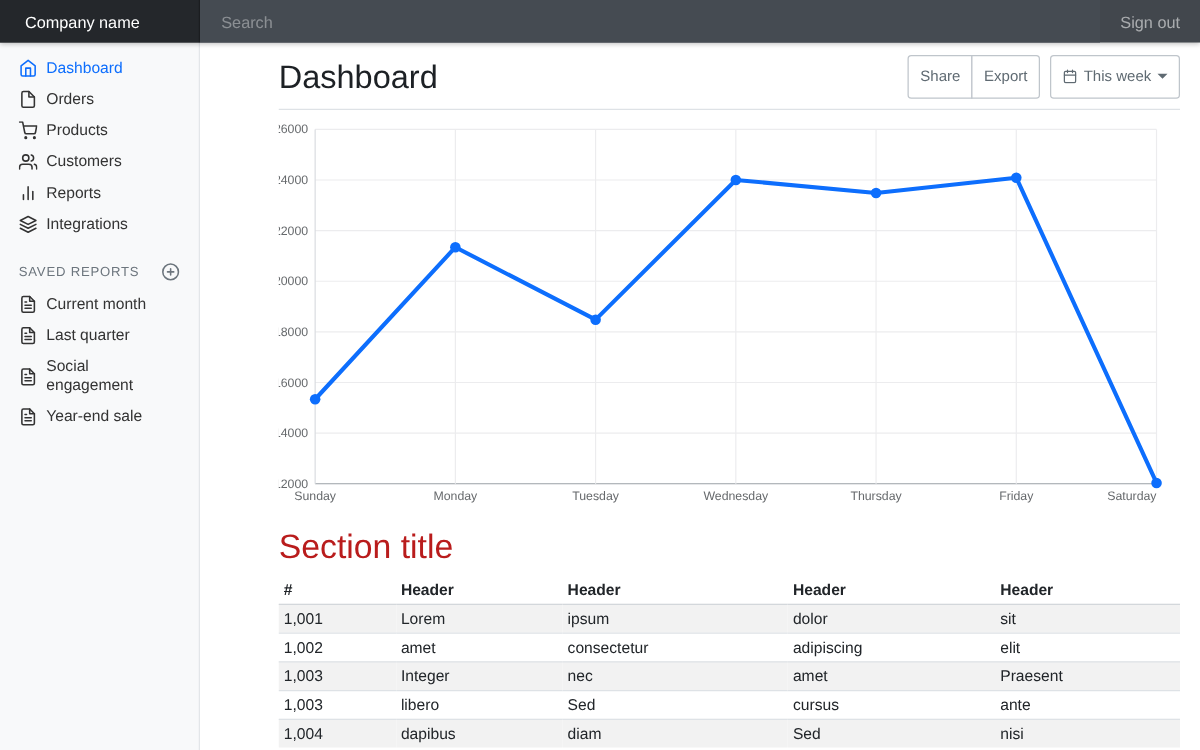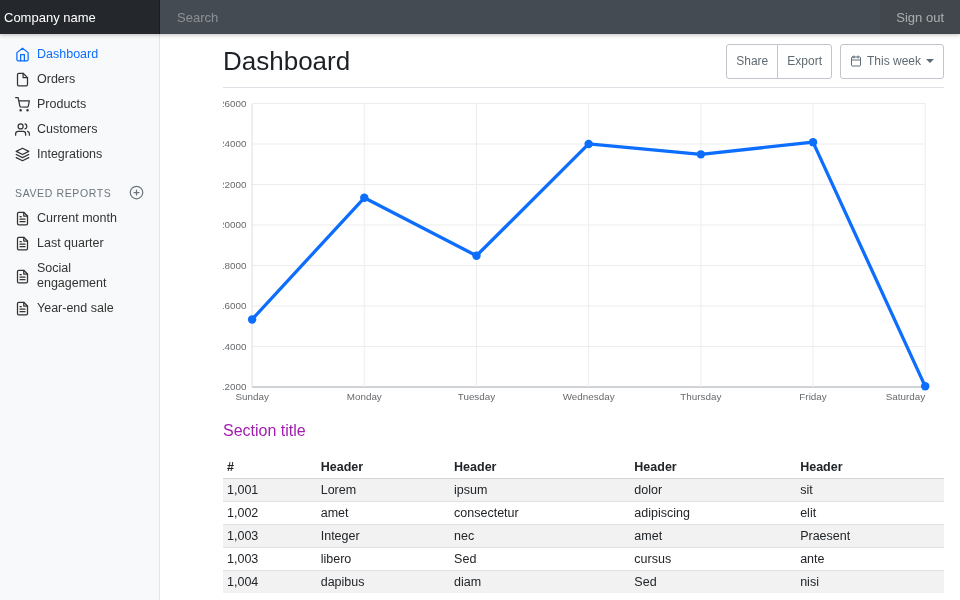--- a/index.html
+++ b/index.html
@@ -6,21 +6,21 @@
   html,body { margin:0; padding:0; }
   body {
     width:960px; height:600px; overflow:hidden;
     font-family:"Liberation Sans", sans-serif;
     background:#fff; color:#212529;
   }
   
   .navbar { display:flex; height:34px; background:#343a40; align-items:stretch;
             box-shadow:0 1px 4px rgba(0,0,0,.25); position:relative; z-index:5; }
   .brand { width:160px; flex:none; background:#24272b; color:#fff; font-size:13px;
-           display:flex; align-items:center; padding:0 4px; text-decoration:none;
+           display:flex; align-items:center; padding:0 20px; text-decoration:none;
            box-shadow:inset -1px 0 0 rgba(0,0,0,.25); }
   .search { flex:1; border:0; background:#454b52; color:#fff; font-size:13px;
             padding:0 17px; outline:none; font-family:inherit; }
   .search::placeholder { color:rgba(255,255,255,.38); }
   .signout { display:flex; align-items:center; padding:0 16px; font-size:13px;
              color:rgba(255,255,255,.55); text-decoration:none;
              background:rgba(255,255,255,.07); }
   
   .layout { display:flex; height:566px;gap:47px; }
   .sidebar { width:160px; flex:none; background:#f8f9fa;
@@ -49,21 +49,21 @@
   .btn-group .btn:first-child { border-top-right-radius:0; border-bottom-right-radius:0; }
   .btn-group .btn:last-child  { border-top-left-radius:0; border-bottom-left-radius:0; margin-left:-1px; }
   .btn svg { width:12px; height:12px; stroke:#5f6a72; }
   .caret { width:0; height:0; border-left:4px solid transparent;
            border-right:4px solid transparent; border-top:4px solid #5f6a72; }
   
   .chart-wrap { margin-top:8px; }
   #chart { display:block; width:100%; height:auto; }
   #chart text { font-family:"Liberation Sans", sans-serif; }
   
-  h2 { margin:16px 0 16px; font-size:16px; font-weight:500; color:#a21caf; }
+  h2 { margin:16px 0 8px; font-size:27px; font-weight:500; color:#b91c1c; }
   table { width:100%; border-collapse:collapse; font-size:12.5px; }
   th, td { text-align:left; padding:4px 6px 4px 4px; border-top:1px solid #dee2e6; }
   thead th { border-top:none; border-bottom:1px solid #d3d7db; font-weight:bold; }
   tbody tr:nth-child(odd) { background:#f2f2f2; }
 </style>
 </head>
 <body>
 
 <nav class="navbar">
   <a class="brand" href="#">Company name</a>
@@ -105,20 +105,30 @@
         </li>
         <li>
           <a href="#" class="nav-link">
             <svg width="15" height="15" viewBox="0 0 24 24" fill="none" stroke="currentColor" stroke-width="2" stroke-linecap="round" stroke-linejoin="round" style="stroke:currentColor">
               <path d="M17 21v-2a4 4 0 0 0-4-4H5a4 4 0 0 0-4 4v2"></path>
               <circle cx="9" cy="7" r="4"></circle>
               <path d="M23 21v-2a4 4 0 0 0-3-3.87"></path>
               <path d="M16 3.13a4 4 0 0 1 0 7.75"></path>
             </svg>
             <span>Customers</span>
+          </a>
+        </li>
+        <li>
+          <a href="#" class="nav-link">
+            <svg width="15" height="15" viewBox="0 0 24 24" fill="none" stroke="currentColor" stroke-width="2" stroke-linecap="round" stroke-linejoin="round" style="stroke:currentColor">
+              <line x1="18" y1="20" x2="18" y2="10"></line>
+              <line x1="12" y1="20" x2="12" y2="4"></line>
+              <line x1="6" y1="20" x2="6" y2="14"></line>
+            </svg>
+            <span>Reports</span>
           </a>
         </li>
         <li>
           <a href="#" class="nav-link">
             <svg width="15" height="15" viewBox="0 0 24 24" fill="none" stroke="currentColor" stroke-width="2" stroke-linecap="round" stroke-linejoin="round" style="stroke:currentColor">
               <polygon points="12 2 2 7 12 12 22 7 12 2"></polygon>
               <polyline points="2 17 12 22 22 17"></polyline>
               <polyline points="2 12 12 17 22 12"></polyline>
             </svg>
             <span>Integrations</span>

